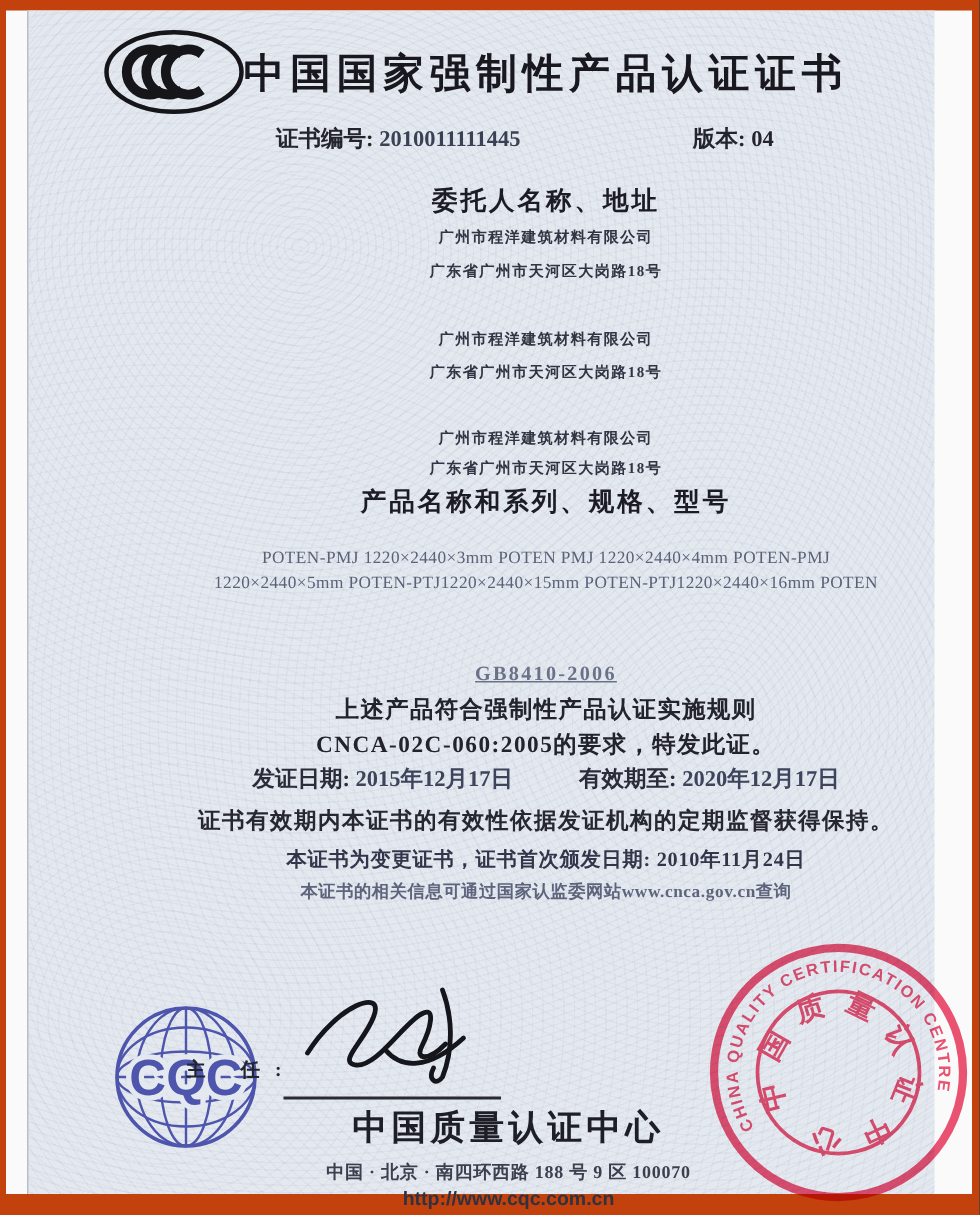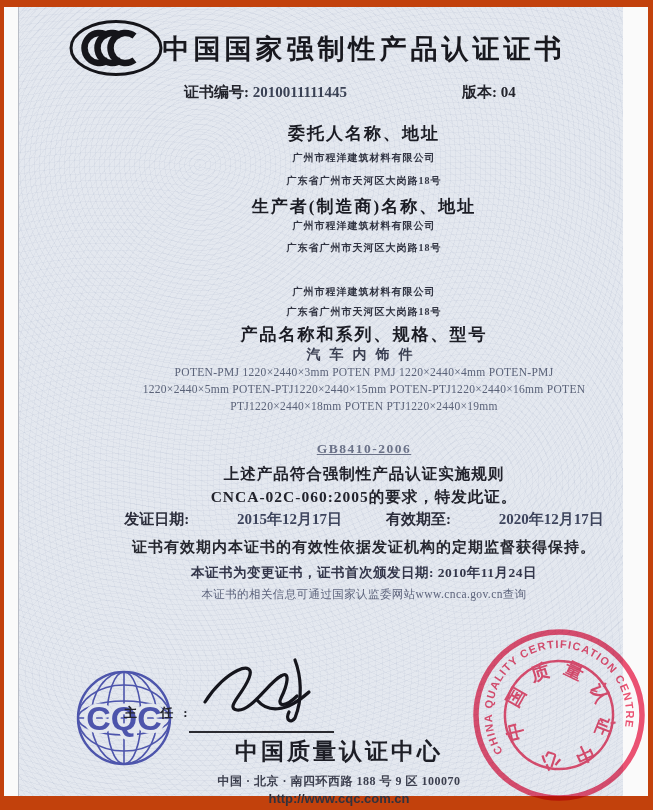--- a/index.html
+++ b/index.html
@@ -19,21 +19,21 @@
   .certrow{position:absolute;width:100%;height:22px;}
   .certrow .lbl{position:absolute;font-size:15px;font-weight:bold;color:#23242c;white-space:nowrap;}
   .certno{color:#3a4154;}
   .h-sec{font-size:17px;font-weight:bold;letter-spacing:2px;color:#1b1c24;}
   .co{font-size:10px;font-weight:bold;letter-spacing:1px;color:#313442;}
   .prodname{font-size:14px;font-weight:bold;letter-spacing:9px;color:#3a3f52;}
   .models{font-size:11.5px;line-height:17px;color:#5a6278;letter-spacing:.3px;}
   .std{font-size:13.5px;letter-spacing:1.5px;color:#6b7288;font-weight:bold;}
   .stmt{font-size:15.5px;font-weight:600;line-height:23px;letter-spacing:1px;color:#22232c;}
   .daterow{display:flex;justify-content:center;gap:44px;font-size:15px;font-weight:bold;color:#2a2c3a;}
-  .daterow .val{color:#3d445c;font-weight:bold;margin-left:44px;}
+  .daterow .val{color:#3d445c;font-weight:bold;}
   .note1{font-size:15px;font-weight:bold;letter-spacing:1px;color:#26272f;}
   .note2{font-size:13.5px;font-weight:600;letter-spacing:.5px;color:#33364a;}
   .note3{font-size:11.5px;color:#5d647c;letter-spacing:.4px;}
   .footer{position:absolute;left:80px;top:0;width:480px;height:100%;}
   .director{position:absolute;left:105px;top:697px;font-size:13px;font-weight:bold;
             letter-spacing:10px;color:#23242c;white-space:nowrap;}
   .sigline{position:absolute;left:170px;top:700px;width:145px;height:24px;border-bottom:2px solid #2a2a30;}
   .orgname{position:absolute;top:729px;width:100%;text-align:center;font-size:23px;
            font-weight:bold;letter-spacing:3px;color:#1d1e26;}
   .addr{position:absolute;top:766px;width:100%;text-align:center;font-size:12px;
@@ -68,54 +68,51 @@
         <span class="lbl" style="left:85px;"><span>证书编号:</span>
           <span class="certno">2010011111445</span></span>
         <span class="lbl" style="left:363px;"><span>版本:</span>
           <span>04</span></span>
       </div>
 
       <div class="blk h-sec" style="top:115px;">委托人名称、地址</div>
       <div class="blk co" style="top:144px;">广州市程洋建筑材料有限公司</div>
       <div class="blk co" style="top:167px;">广东省广州市天河区大岗路18号</div>
 
-      <div class="blk h-sec" style="top:188px;">生产者(制造商)名称、地址</div>
       <div class="blk co" style="top:212px;">广州市程洋建筑材料有限公司</div>
       <div class="blk co" style="top:234px;">广东省广州市天河区大岗路18号</div>
 
       <div class="blk co" style="top:278px;">广州市程洋建筑材料有限公司</div>
       <div class="blk co" style="top:298px;">广东省广州市天河区大岗路18号</div>
 
       <div class="blk h-sec" style="top:316px;">产品名称和系列、规格、型号</div>
-      <div class="blk prodname" style="top:339px;">汽车内饰件</div>
       <div class="blk models" style="top:357px;">
         <div>POTEN-PMJ 1220×2440×3mm POTEN PMJ 1220×2440×4mm POTEN-PMJ</div>
         <div>1220×2440×5mm POTEN-PTJ1220×2440×15mm POTEN-PTJ1220×2440×16mm POTEN</div>
-        <div>PTJ1220×2440×18mm POTEN PTJ1220×2440×19mm</div>
       </div>
 
       <div class="blk std" style="top:434px;text-decoration:underline;">GB8410-2006</div>
 
       <div class="blk stmt" style="top:455px;">
         <div>上述产品符合强制性产品认证实施规则</div>
         <div>CNCA-02C-060:2005的要求，特发此证。</div>
       </div>
 
       <div class="blk" style="top:503px;">
         <div class="daterow">
           <span><span>发证日期:</span>
             <span class="val">2015年12月17日</span></span>
           <span><span>有效期至:</span>
             <span class="val">2020年12月17日</span></span>
         </div>
       </div>
 
       <div class="blk note1" style="top:531px;">证书有效期内本证书的有效性依据发证机构的定期监督获得保持。</div>
       <div class="blk note2" style="top:557px;">本证书为变更证书，证书首次颁发日期: 2010年11月24日</div>
-      <div class="blk note3" style="top:580px;">本证书的相关信息可通过国家认监委网站www.cnca.gov.cn查询</div>
+      <div class="blk note3" style="top:580px;font-weight:bold;">本证书的相关信息可通过国家认监委网站www.cnca.gov.cn查询</div>
     </div>
 
     <svg class="cqc-logo" width="98" height="98" viewBox="0 0 98 98">
       <g stroke="#4d55ac" fill="none" stroke-width="1.6">
         <circle cx="49" cy="49" r="46" stroke-width="2.4"></circle>
         <ellipse cx="49" cy="49" rx="46" ry="17"></ellipse>
         <ellipse cx="49" cy="49" rx="46" ry="33"></ellipse>
         <ellipse cx="49" cy="49" rx="17" ry="46"></ellipse>
         <ellipse cx="49" cy="49" rx="33" ry="46"></ellipse>
         <line x1="3" y1="49" x2="95" y2="49"></line>

